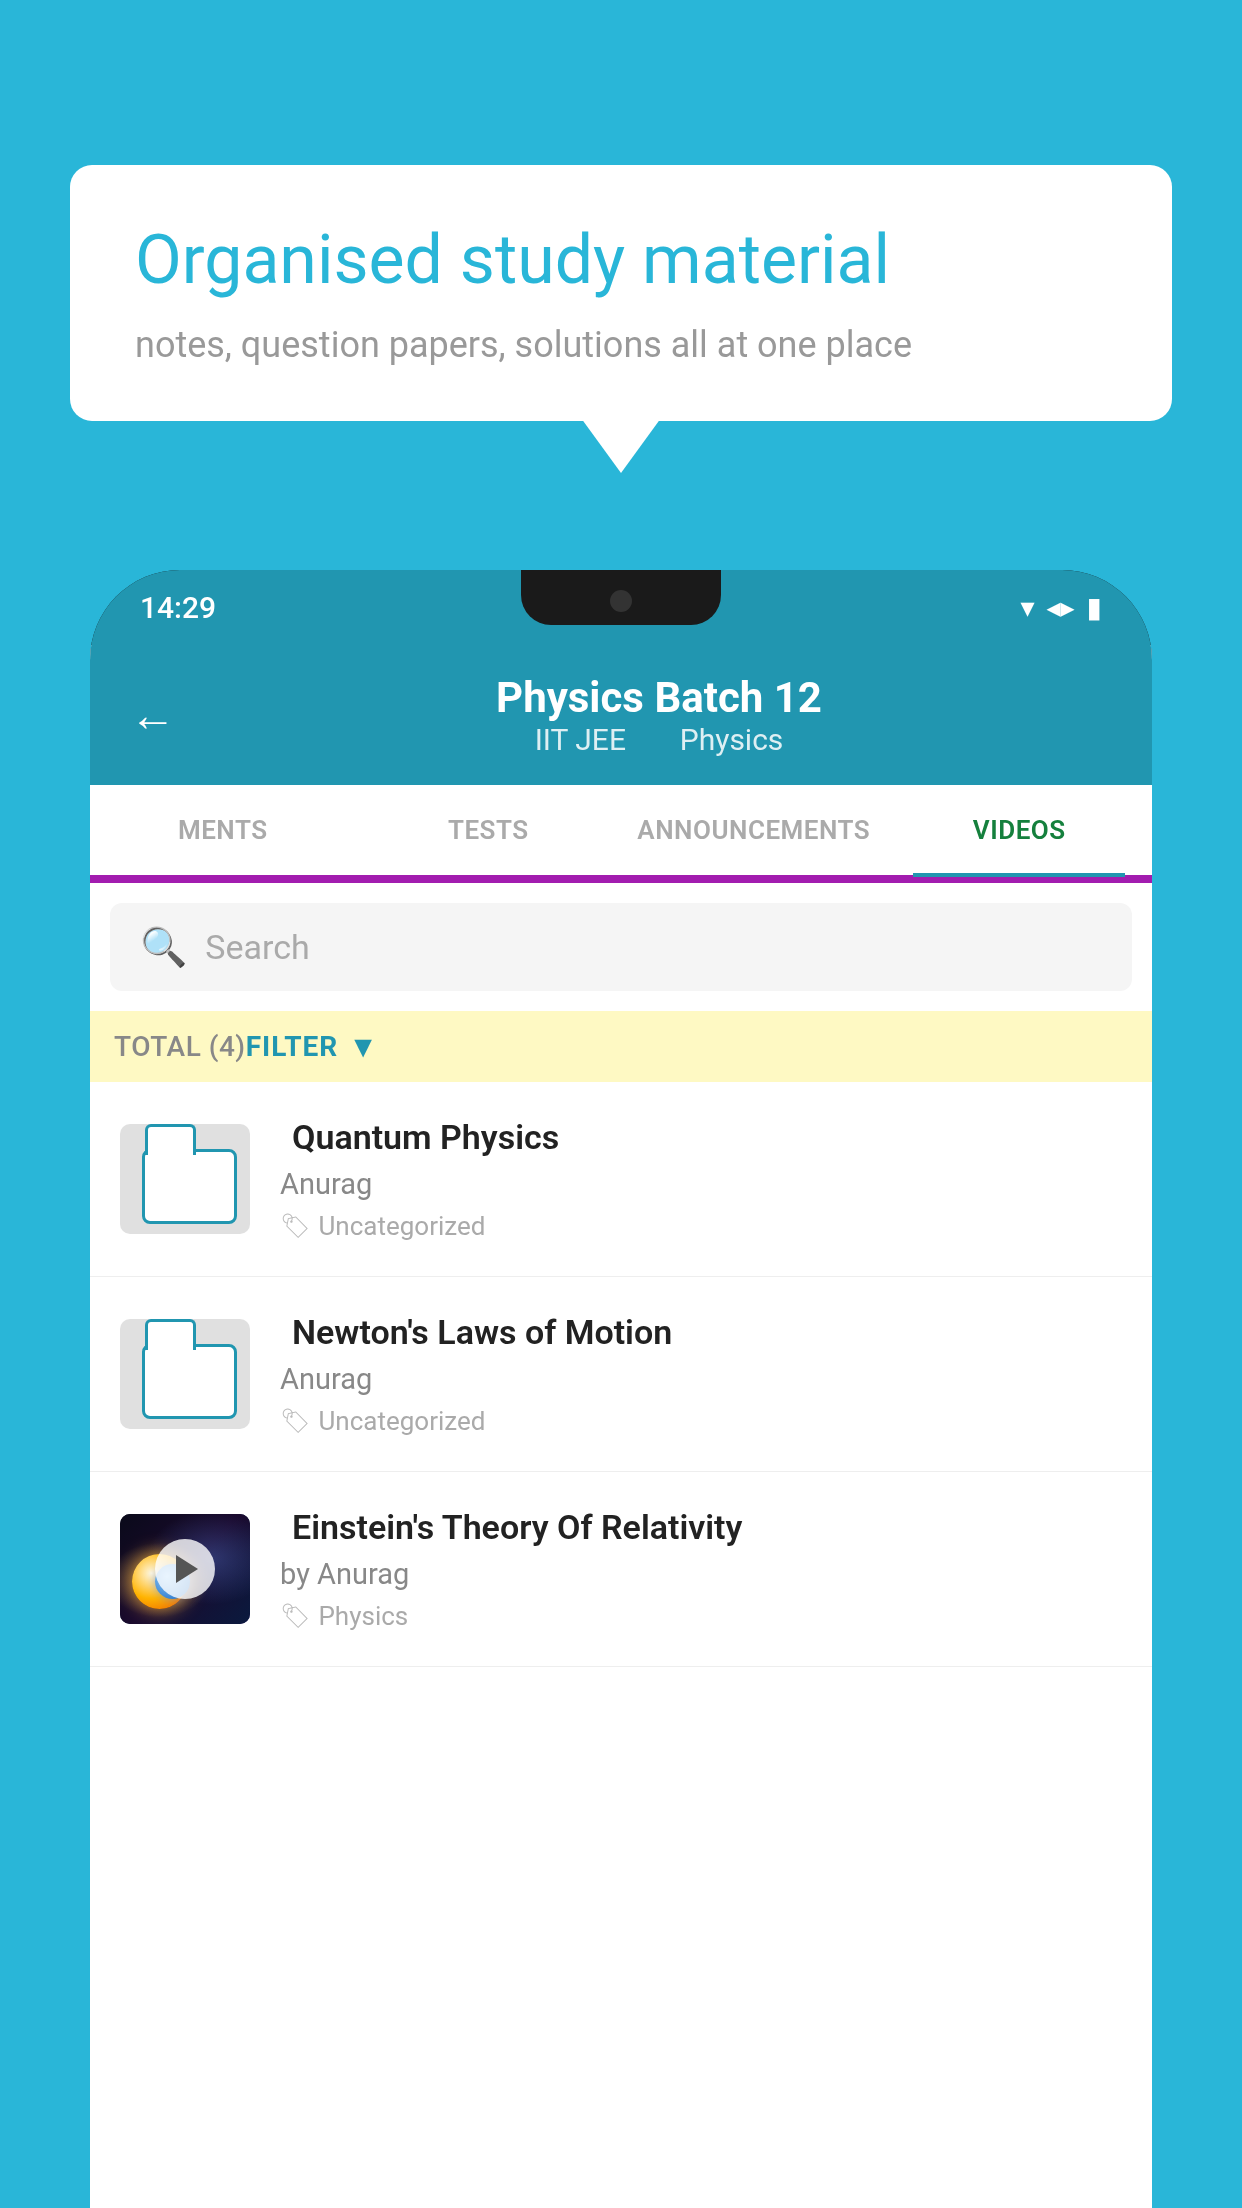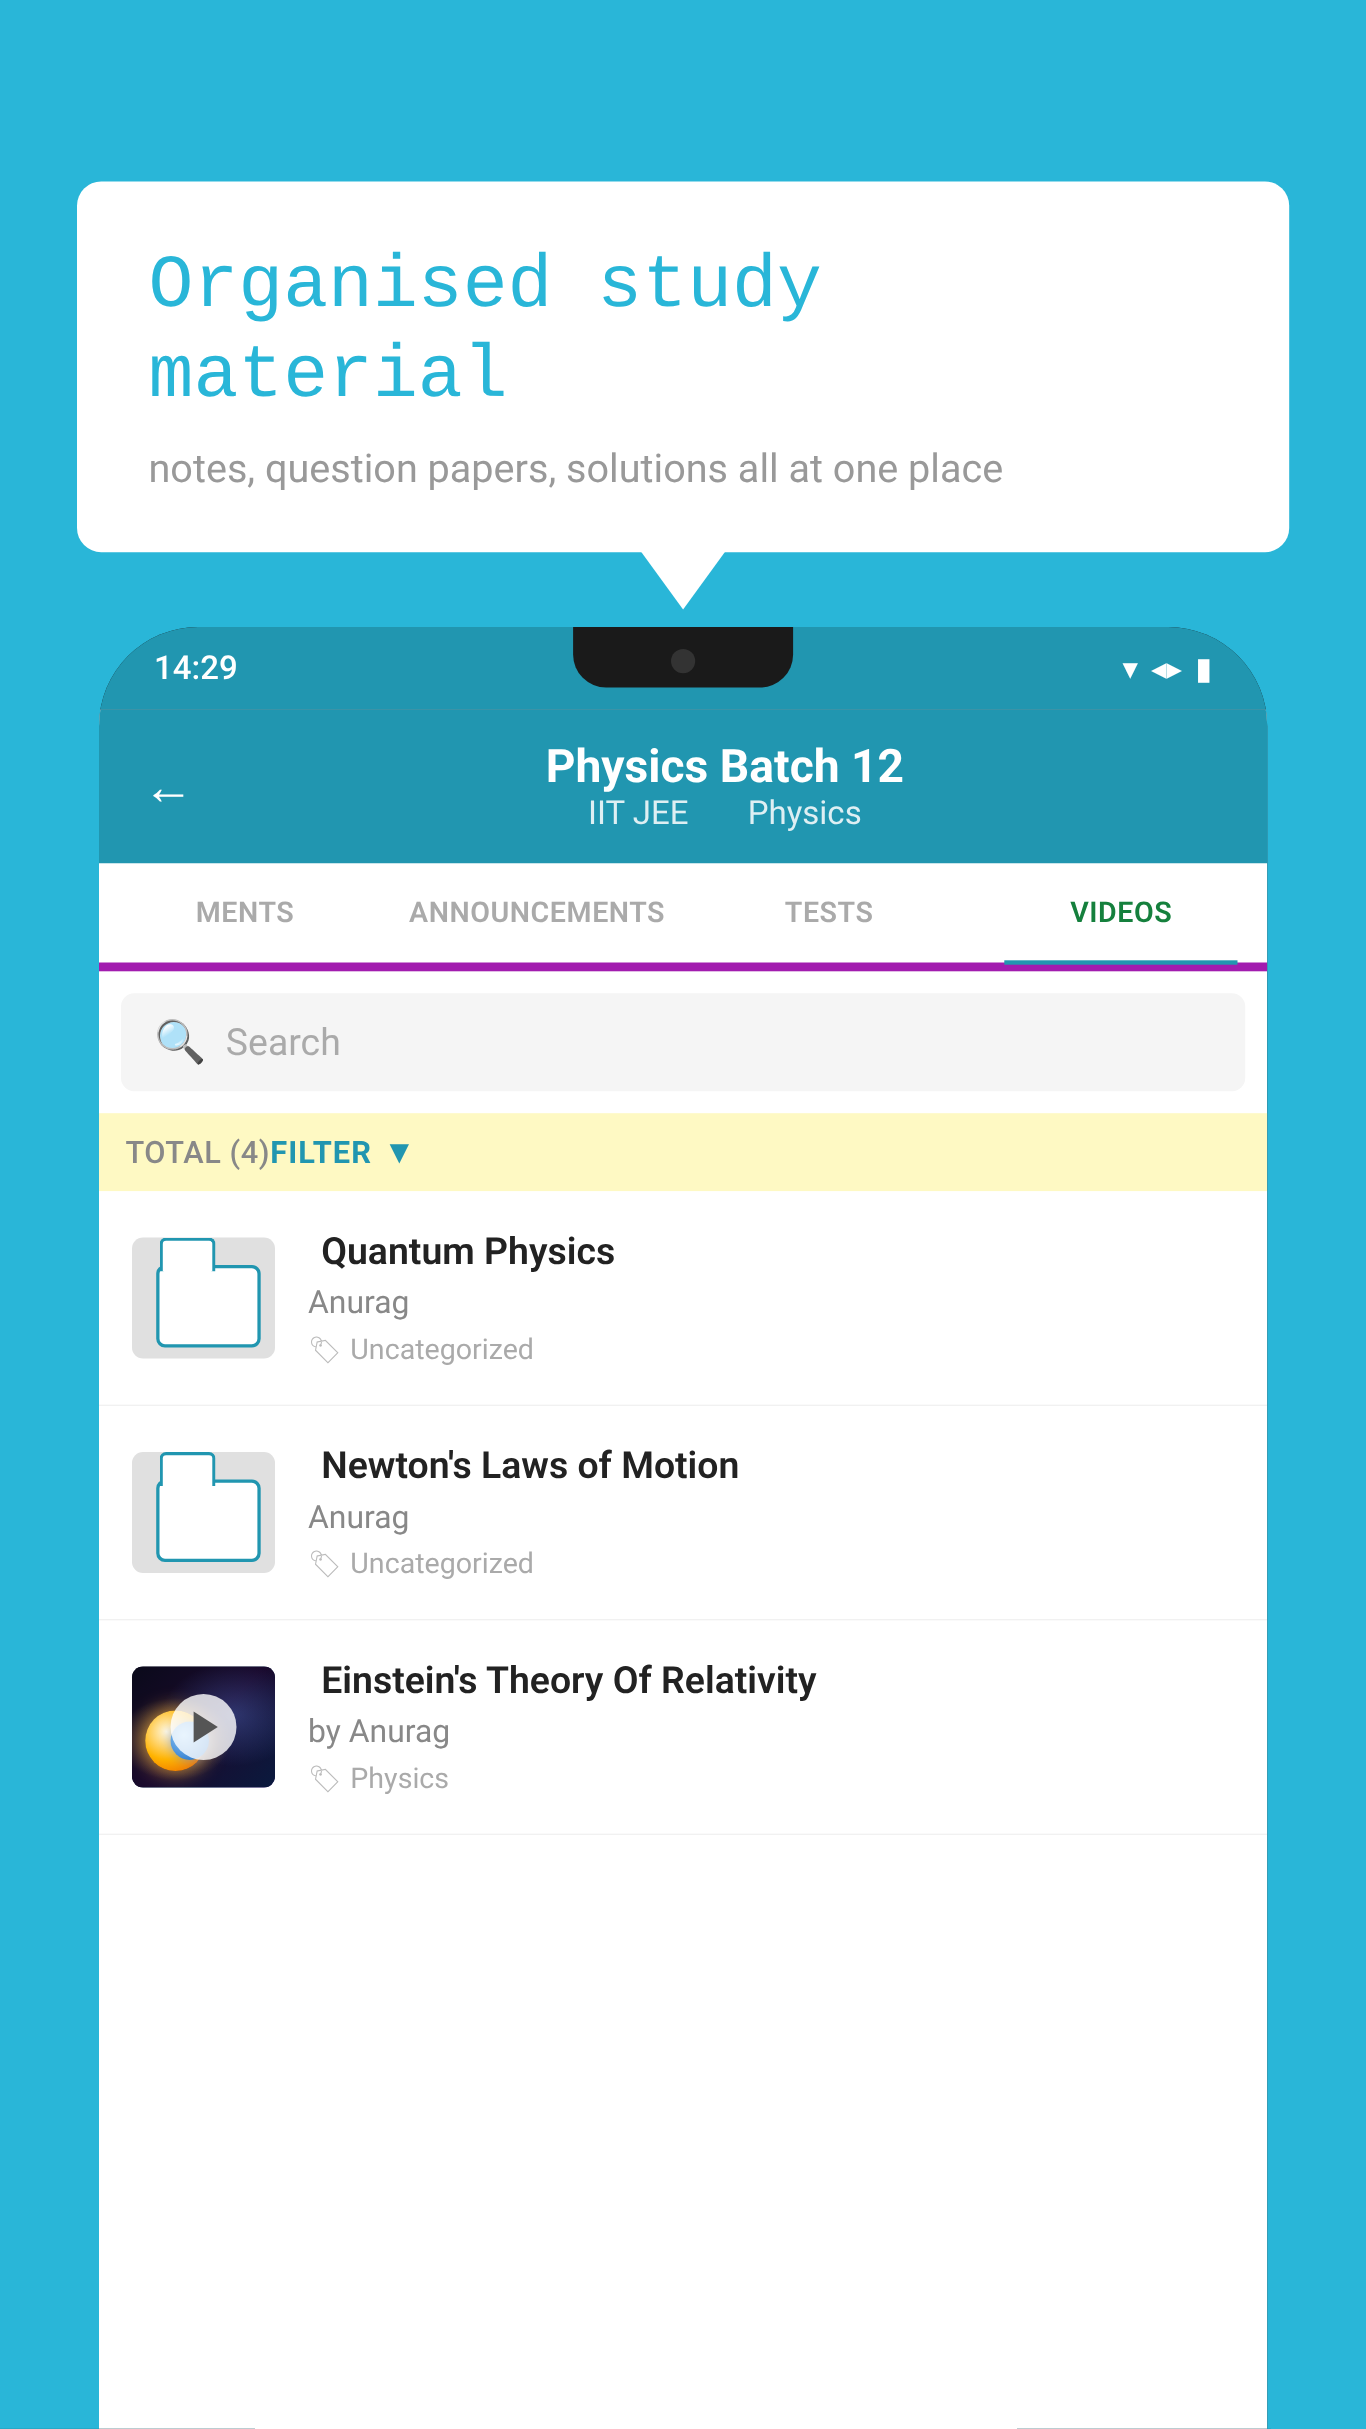--- a/index.html
+++ b/index.html
@@ -41,21 +41,20 @@
       border-right: 40px solid transparent;
       border-top: 55px solid white;
     }
 
     .bubble-title {
       color: #29b6d8;
       font-size: 68px;
       font-weight: 400;
       line-height: 1.2;
       margin-bottom: 22px;
-      font-family: Liberation Mono, monospace;
     }
 
     .bubble-subtitle {
       color: #999;
       font-size: 36px;
       font-weight: 400;
     }
 
     
     .phone-frame {
@@ -455,24 +454,24 @@
           <span>Physics</span>
         </div>
       </div>
     </div>
 
     <div class="tabs">
       <div class="tab">
         <span>MENTS</span>
       </div>
       <div class="tab">
+        <span>TESTS</span>
+      </div>
+      <div class="tab">
         <span>ANNOUNCEMENTS</span>
-      </div>
-      <div class="tab">
-        <span>TESTS</span>
       </div>
       <div class="tab active">
         <span>VIDEOS</span>
       </div>
     </div>
 
     <div class="search-bar">
       <span class="search-icon">🔍</span>
       <span class="search-placeholder">Search</span>
     </div>

